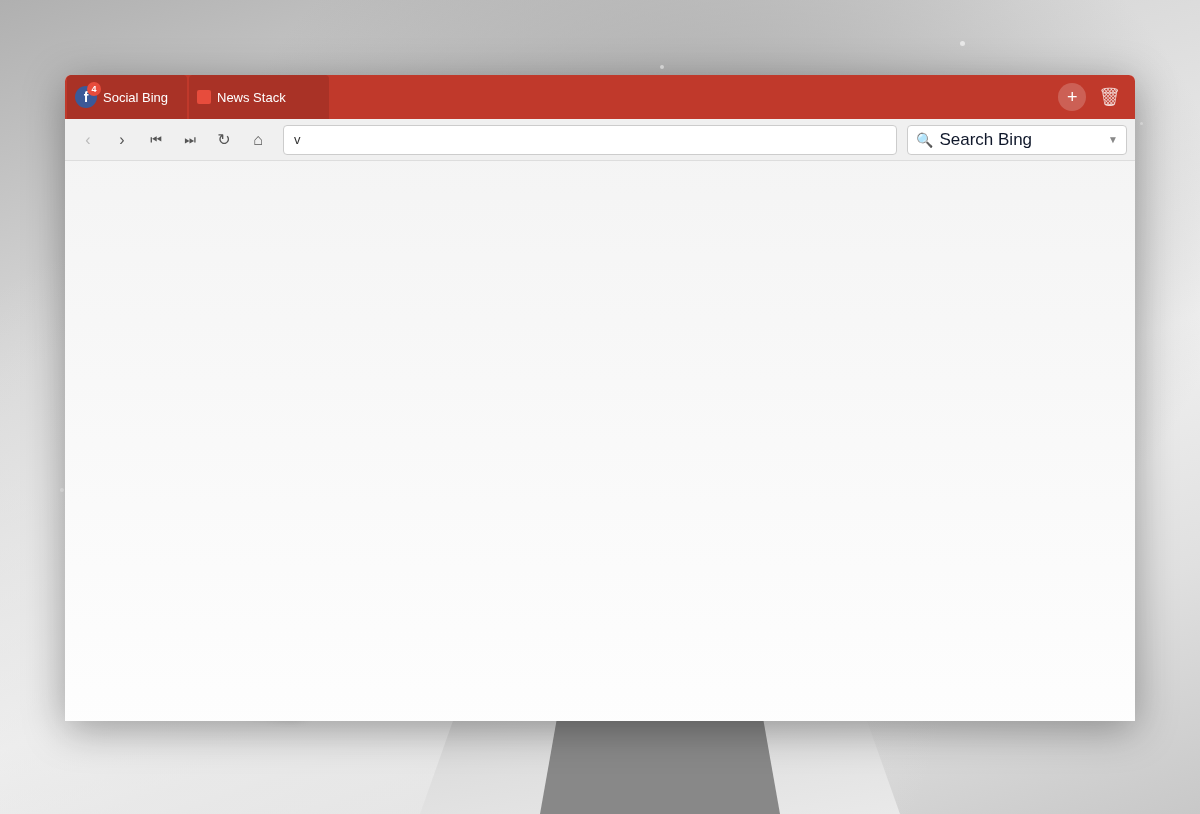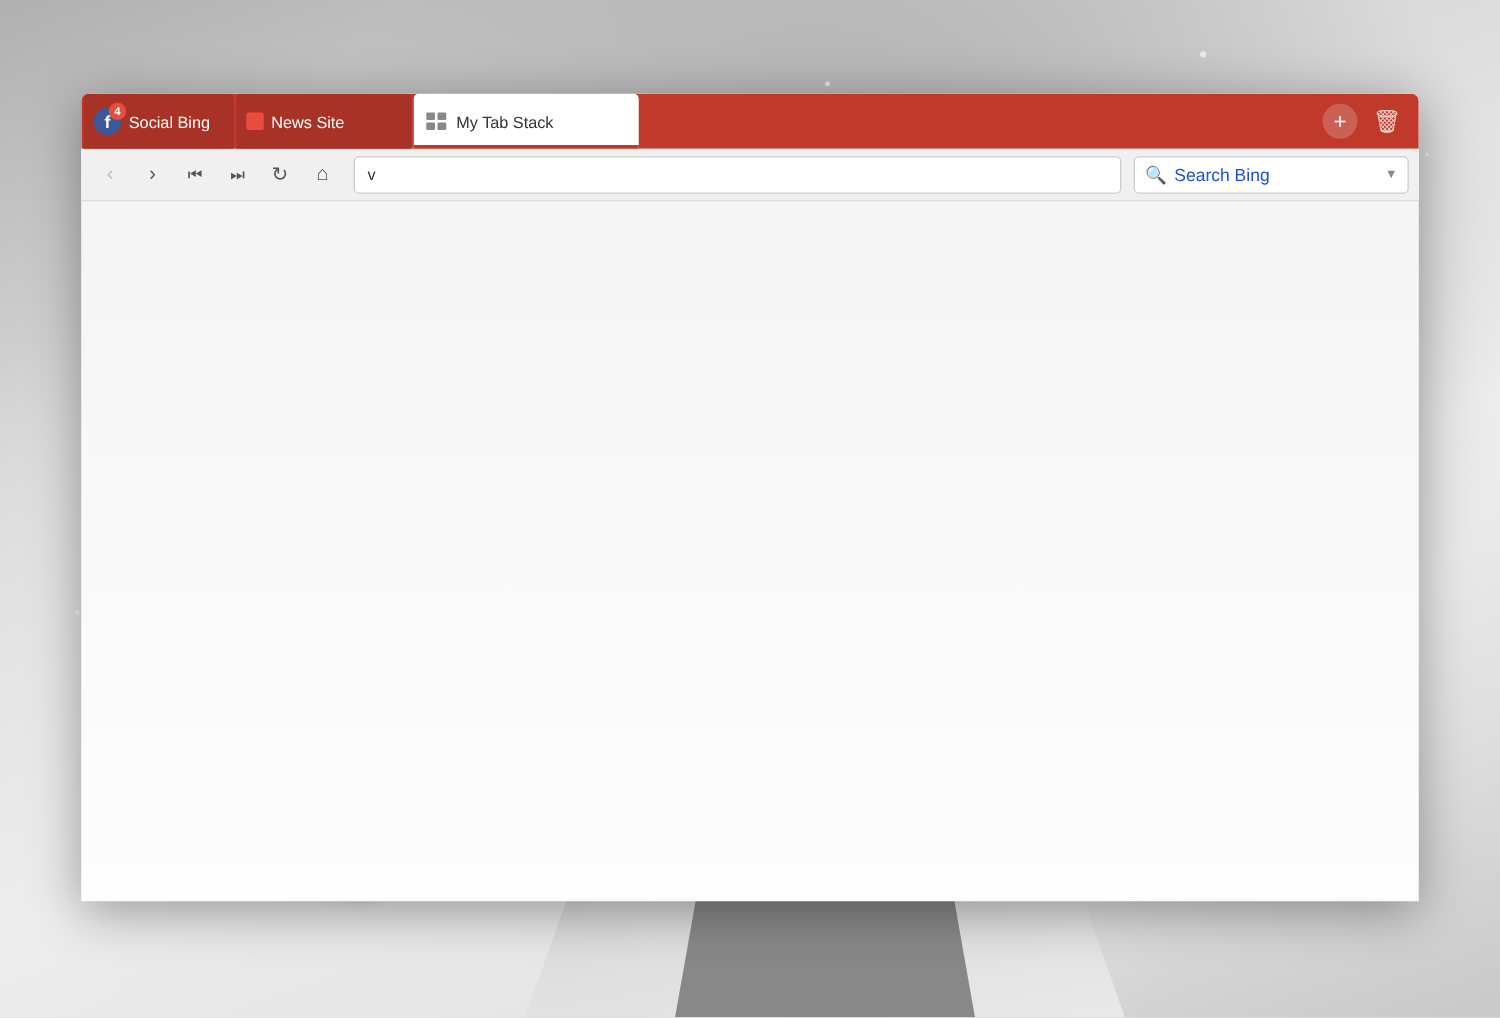--- a/index.html
+++ b/index.html
@@ -350,22 +350,22 @@
       cursor: text;
     }
 
     .search-bar-icon {
       color: #888;
       font-size: 14px;
     }
 
     .search-bar-text {
       flex: 1;
-      font-size: 14px;
-      color: #1d4ed8;
+      font-size: 17px;
+      color: #0f172a;
     }
 
     .search-dropdown-arrow {
       color: #888;
       font-size: 10px;
     }
 
     
     .content-area {
       height: 560px;
@@ -430,33 +430,23 @@
       <div class="tab-group">
         <div class="tab-facebook">
           <span style="font-family: Arial Black, sans-serif; font-size:14px; font-weight:900;">f</span>
           <div class="tab-badge">4</div>
         </div>
         <span class="tab-label">Social Bing</span>
       </div>
 
       <div class="tab-group" style="min-width:140px;">
         <div class="tab-favicon"></div>
-        <span class="tab-label">News Site</span>
-      </div>
-
-      <div class="tab-stack">
-        <div class="tab-stack-icon">
-          <div class="tab-stack-dot"></div>
-          <div class="tab-stack-dot"></div>
-          <div class="tab-stack-dot"></div>
-          <div class="tab-stack-dot"></div>
-        </div>
-        <span class="tab-stack-label">My Tab Stack</span>
-        <div class="tab-active-indicator"></div>
-      </div>
+        <span class="tab-label">News Stack</span>
+      </div>
+
 
       <div class="tab-bar-actions">
         <div class="tab-add-btn">+</div>
         <div class="tab-trash-btn">🗑</div>
       </div>
 
     </div>
 
     <div class="toolbar">
       <div class="nav-btn disabled" title="Back">

